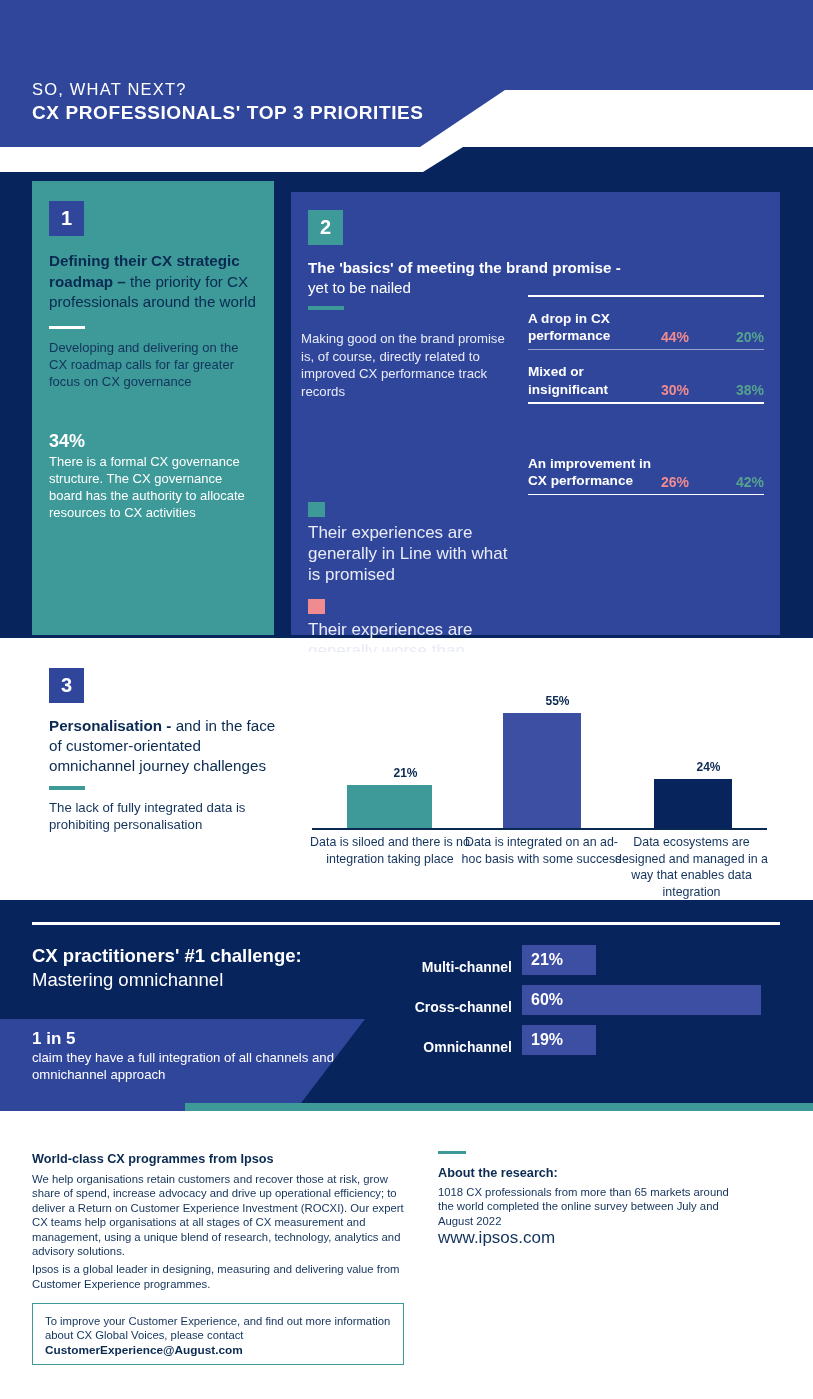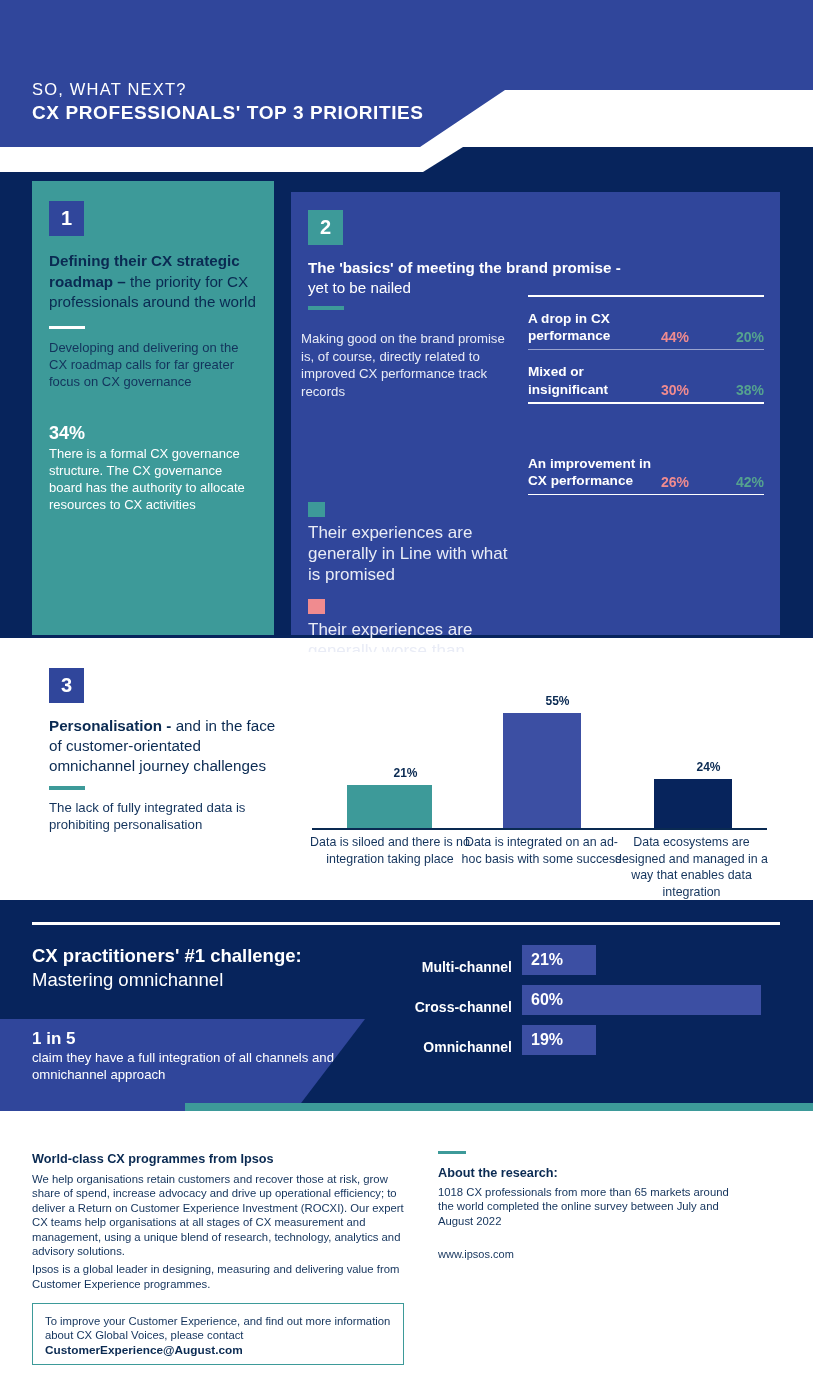--- a/index.html
+++ b/index.html
@@ -46,21 +46,21 @@
     width:35px; height:35px; display:flex; align-items:center; justify-content:center;
     font-size:20px; font-weight:bold; color:#ffffff;
   }
   .numbox.blue { background:#30469b; }
   .numbox.teal { background:#3d9a99; }
   .c1-title { margin-top:15px; color:#0a2a52; font-size:15.2px; line-height:20.5px; }
   .c1-title b { font-weight:bold; }
   .rule-white { width:36px; height:3.5px; background:#ffffff; margin:13px 0 10px 0; }
   .rule-teal { width:36px; height:3.5px; background:#3d9a99; margin:10px 0 9px 0; }
   .c1-body { color:#13335c; font-size:13px; line-height:17px; }
-  .c1-stat { margin-top:32px; }
+  .c1-stat { margin-top:40px; }
   .c1-stat .big { color:#ffffff; font-size:18px; font-weight:bold; line-height:23px; }
   .c1-stat .txt { color:#ffffff; font-size:13px; line-height:17px; }
 
   
   .card2 {
     position:absolute; left:291px; top:192px; width:489px; height:443px;
     background:#30469b; z-index:2; padding:18px 16px 10px 17px;
   }
   .c2-title { margin-top:13px; color:#ffffff; font-size:15.2px; line-height:20px; width:460px; }
   .c2-title b { font-weight:bold; }
@@ -128,21 +128,21 @@
   .f-box {
     position:absolute; left:32px; top:192px; width:372px; height:62px;
     border:1px solid #3d9a99; padding:10px 12px;
   }
   .f-box p { color:#13335c; font-size:11.3px; line-height:14.4px; }
   .f-box .mail { color:#0a2a52; font-weight:bold; font-size:11.8px; }
   .f-right { position:absolute; left:438px; top:40px; width:300px; }
   .f-r-rule { width:28px; height:3px; background:#3d9a99; margin-bottom:11px; }
   .f-r-h { color:#0a2a52; font-size:12.7px; font-weight:bold; line-height:17px; }
   .f-r-p { color:#13335c; font-size:11.3px; line-height:14.4px; margin-top:3px; }
-  .f-url { color:#13335c; font-size:11px; margin-top:20px; }
+  .f-url { color:#13335c; font-size:17px; }
 </style>
 </head>
 <body>
 
 <div class="header-wrap">
   <div class="hdr-blue"></div>
   <div class="hdr-navy"></div>
   <div class="hdr-text">
     <div class="hdr-line1">SO, WHAT NEXT?</div>
     <div class="hdr-line2">CX PROFESSIONALS'  TOP 3 PRIORITIES</div>

